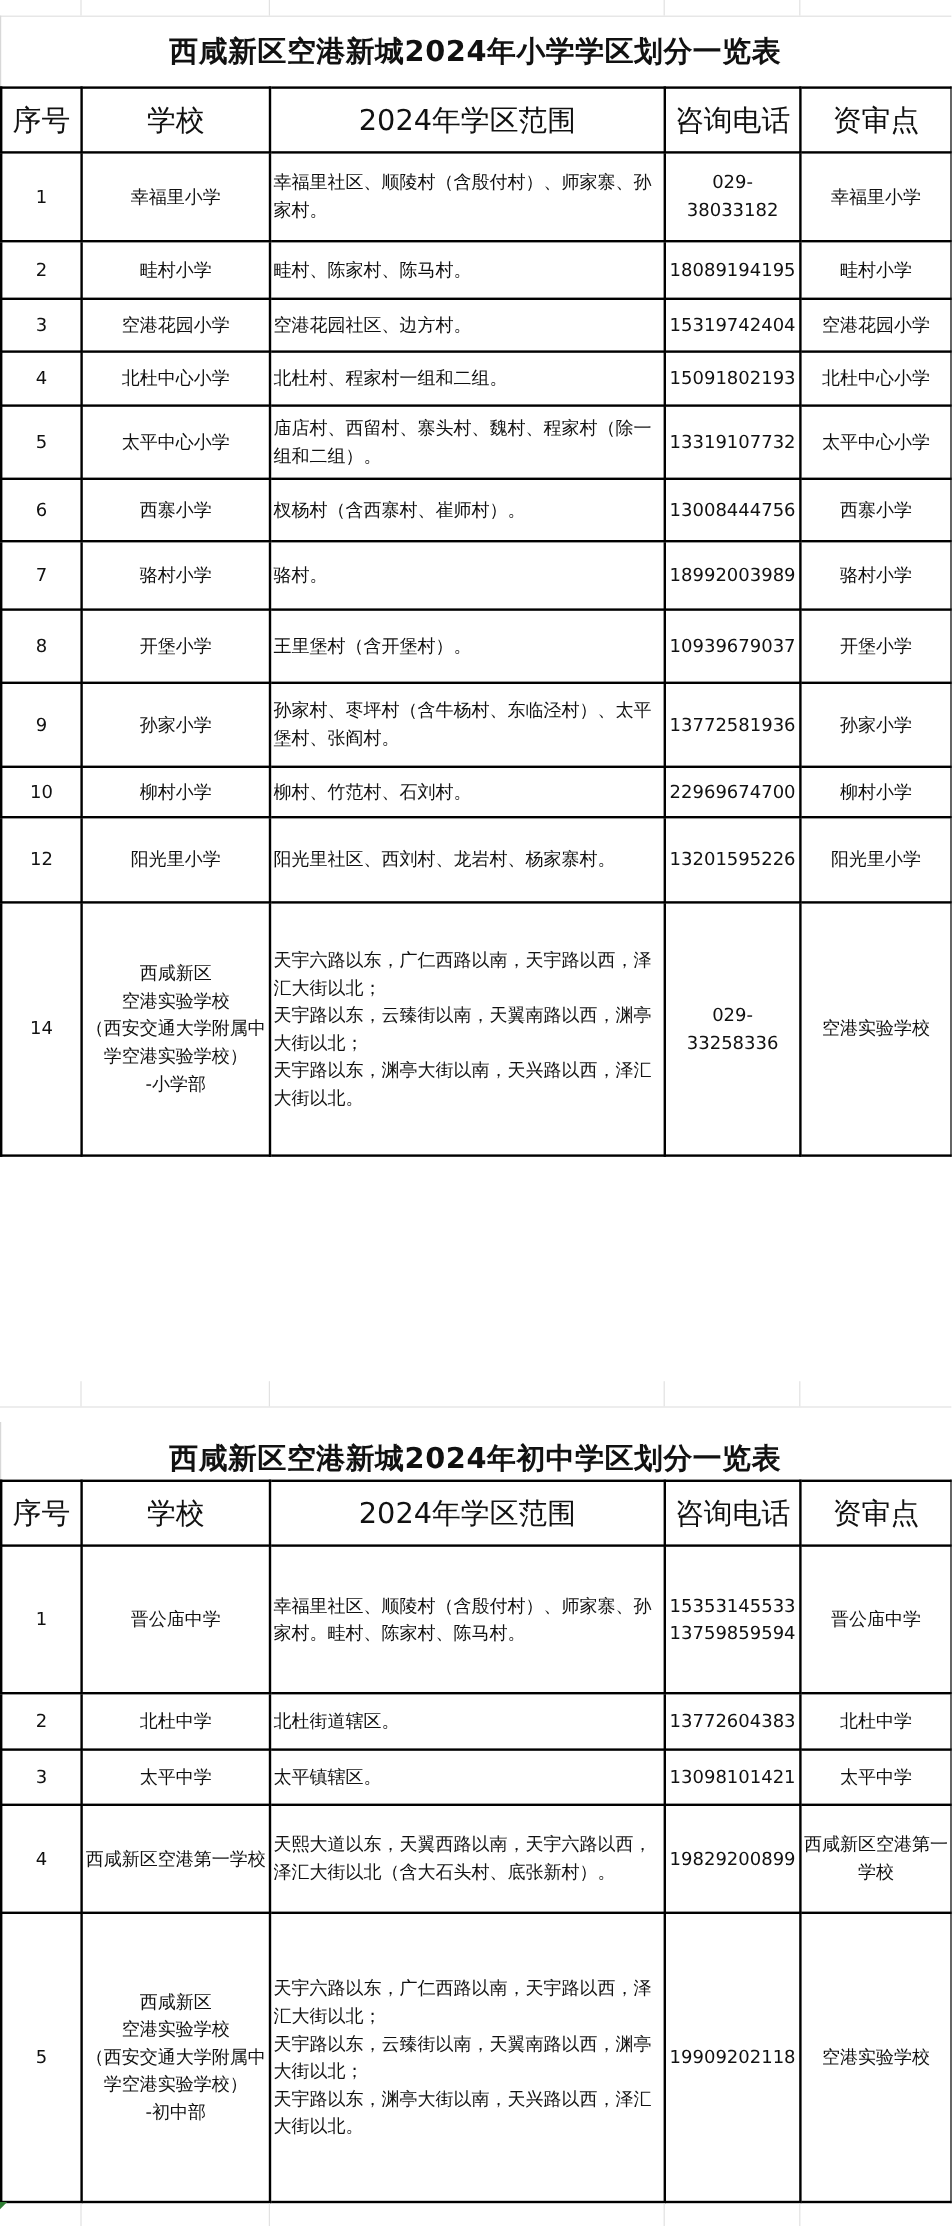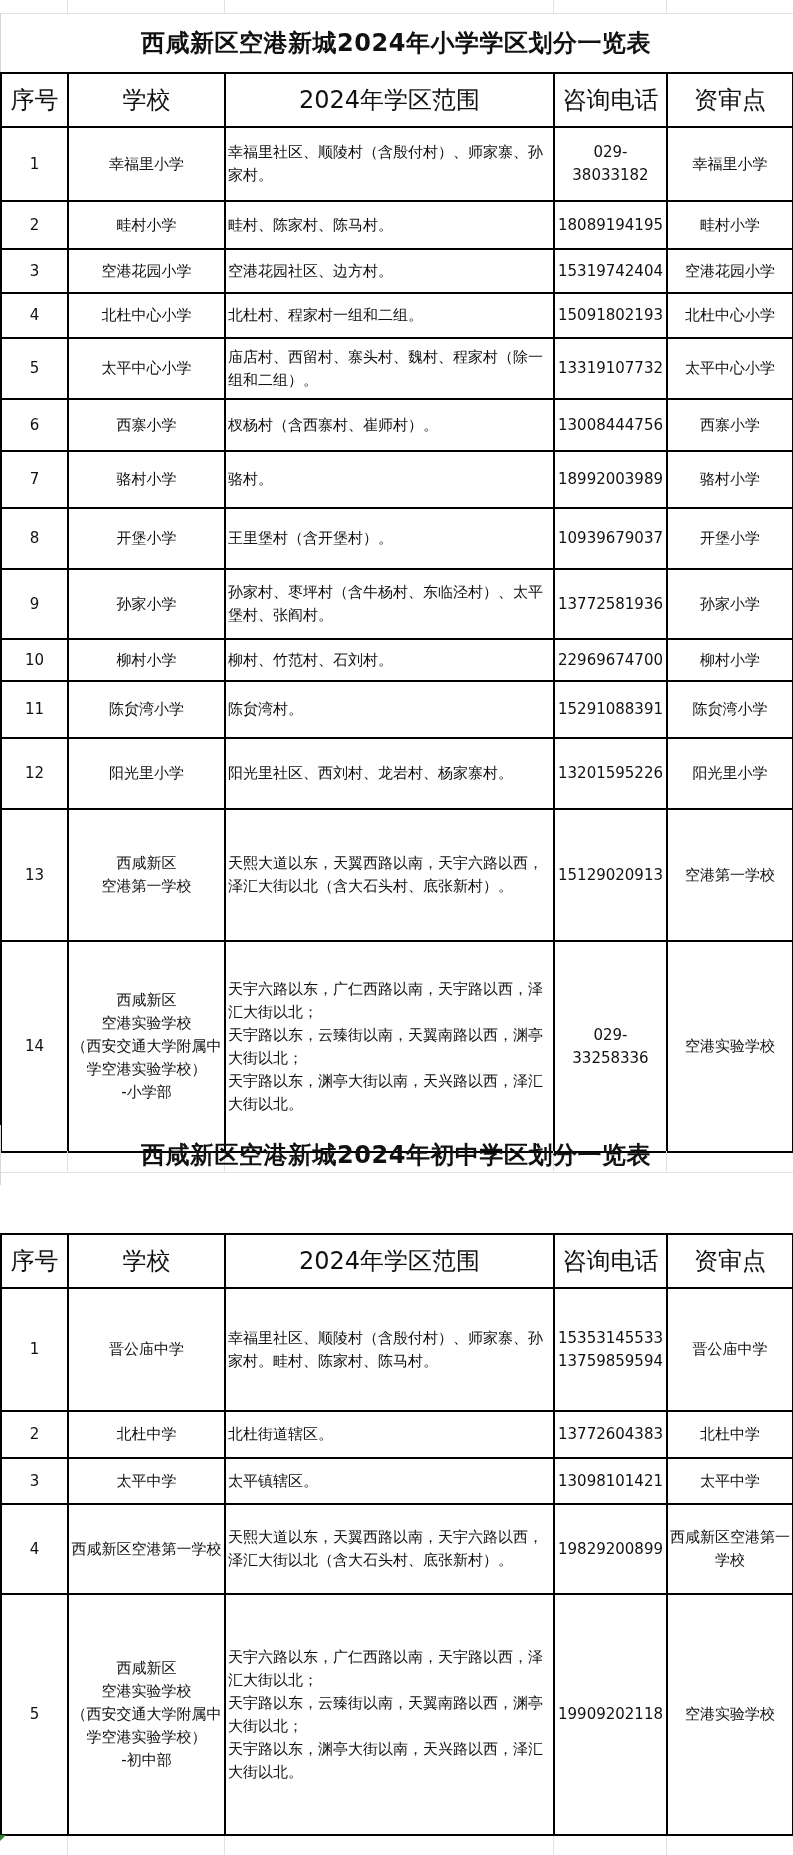--- a/index.html
+++ b/index.html
@@ -112,41 +112,26 @@
       <td>13772581936</td>
       <td>孙家小学</td>
     </tr>
     <tr style="height:42px">
       <td>10</td>
       <td>柳村小学</td>
       <td class="area">柳村、竹范村、石刘村。</td>
       <td>22969674700</td>
       <td>柳村小学</td>
     </tr>
-    <tr style="height:57px">
-      <td>11</td>
-      <td>陈贠湾小学</td>
-      <td class="area">陈贠湾村。</td>
-      <td>15291088391</td>
-      <td>陈贠湾小学</td>
-    </tr>
     <tr style="height:71px">
       <td>12</td>
       <td>阳光里小学</td>
       <td class="area">阳光里社区、西刘村、龙岩村、杨家寨村。</td>
       <td>13201595226</td>
       <td>阳光里小学</td>
-    </tr>
-    <tr style="height:132px">
-      <td>13</td>
-      <td class="multi">西咸新区
-空港第一学校</td>
-      <td class="area">天熙大道以东，天翼西路以南，天宇六路以西，泽汇大街以北（含大石头村、底张新村）。</td>
-      <td>15129020913</td>
-      <td>空港第一学校</td>
     </tr>
     <tr style="height:211px">
       <td>14</td>
       <td class="multi">西咸新区
 空港实验学校
 （西安交通大学附属中学空港实验学校）
 -小学部</td>
       <td class="area">天宇六路以东，广仁西路以南，天宇路以西，泽汇大街以北；
 天宇路以东，云臻街以南，天翼南路以西，渊亭大街以北；
 天宇路以东，渊亭大街以南，天兴路以西，泽汇大街以北。</td>
@@ -156,21 +141,21 @@
   </tbody>
     </table>
 
   <div class="faint-row" style="top:1151px;height:21px;">
     <div class="fc" style="left:67px"></div>
       <div class="fc" style="left:224px"></div>
     <div class="fc" style="left:553px"></div>
       <div class="fc" style="left:666px"></div>
   </div>
 
-  <div class="title-cell" style="top:1125px;height:60px;text-align:right;">西咸新区空港新城2024年初中学区划分一览表</div>
+  <div class="title-cell" style="top:1185px;height:60px;text-align:right;">西咸新区空港新城2024年初中学区划分一览表</div>
 
   <table class="grid" style="top:1233px;">
     <colgroup>
         <col style="width:67px">
         <col style="width:157px">
         <col style="width:329px">
         <col style="width:113px">
         <col style="width:126px">
       </colgroup>
     <tbody>

